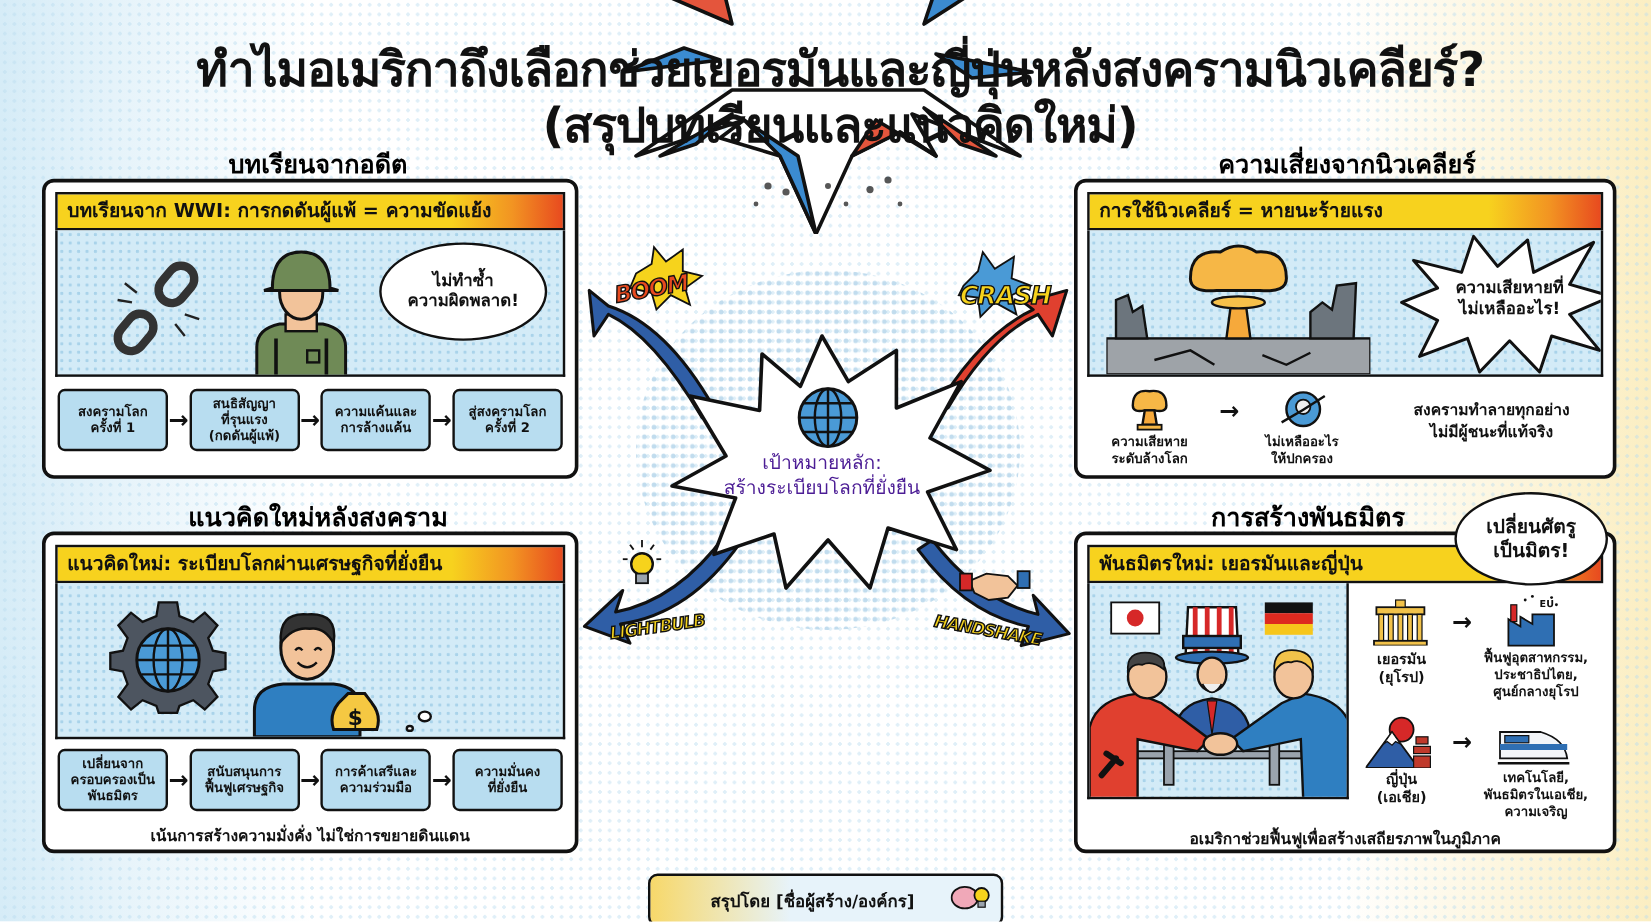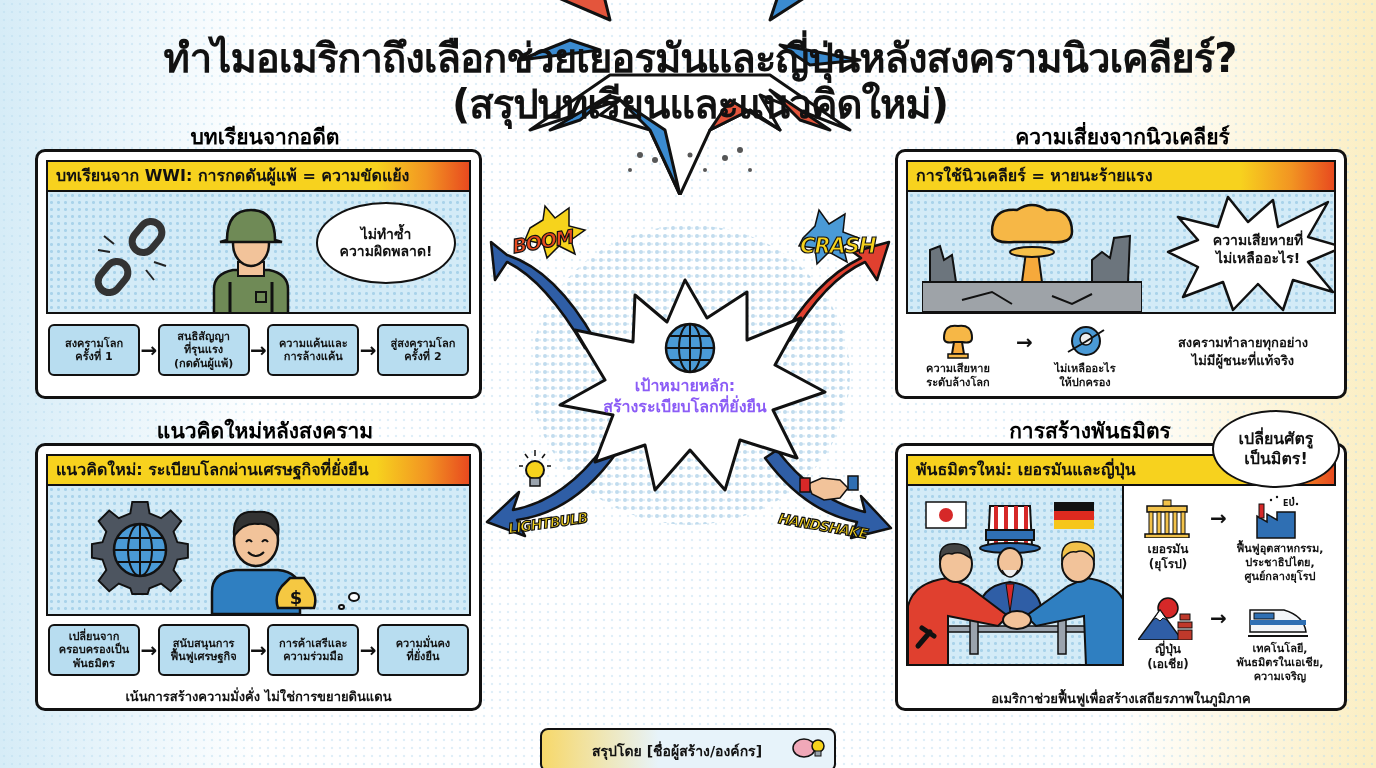--- a/index.html
+++ b/index.html
@@ -63,21 +63,21 @@
   .flow-arrow { font-size: 20px; font-weight: bold; color: #111; line-height: 1; }
   .caption { position: absolute; left: 0; right: 0; text-align: center; font-weight: bold; font-size: 13px; color: #111; }
 
   .bubble {
     position: absolute; background: #fff; border: 2.5px solid #111; border-radius: 50%;
     display: flex; align-items: center; justify-content: center; text-align: center;
     font-weight: bold; font-size: 14px; line-height: 1.25; color: #111;
   }
   .center-text {
     position: absolute; left: 560px; top: 376px; width: 250px; text-align: center;
-    font-weight: bold; font-size: 16px; line-height: 1.3; color: #8b5cf6;
+    font-weight: normal; font-size: 16px; line-height: 1.3; color: #4c1d95;
   }
   .sfx {
     position: absolute; font-weight: bold; font-style: italic; font-family: "DejaVu Sans", sans-serif;
     color: #f6d31c; -webkit-text-stroke: 1.2px #111; letter-spacing: -1px;
   }
   .footer {
     position: absolute; left: 540px; top: 728px; width: 296px; height: 44px;
     border: 2.5px solid #111; border-radius: 8px;
     background: linear-gradient(90deg, #f7d86a 0%, #e7f3fa 40%, #e7f3fa 100%);
     font-weight: bold; font-size: 14px; padding: 10px 0 0 50px; color: #111;

